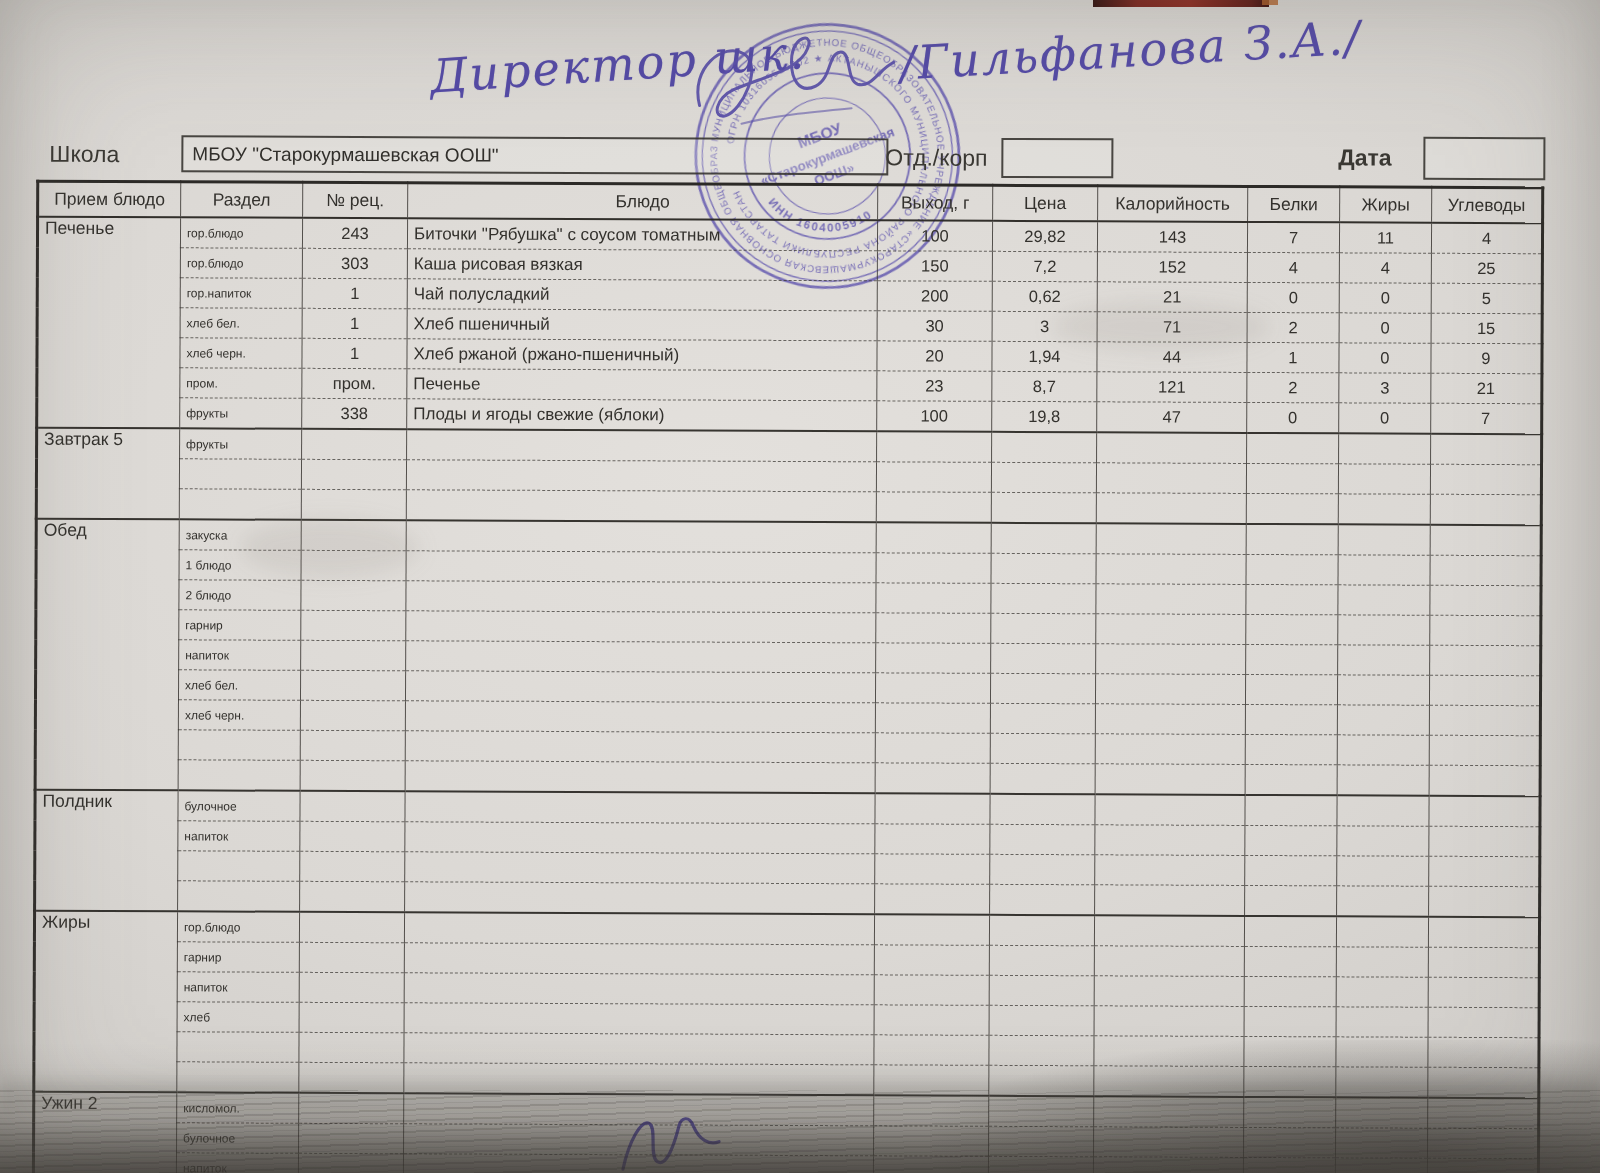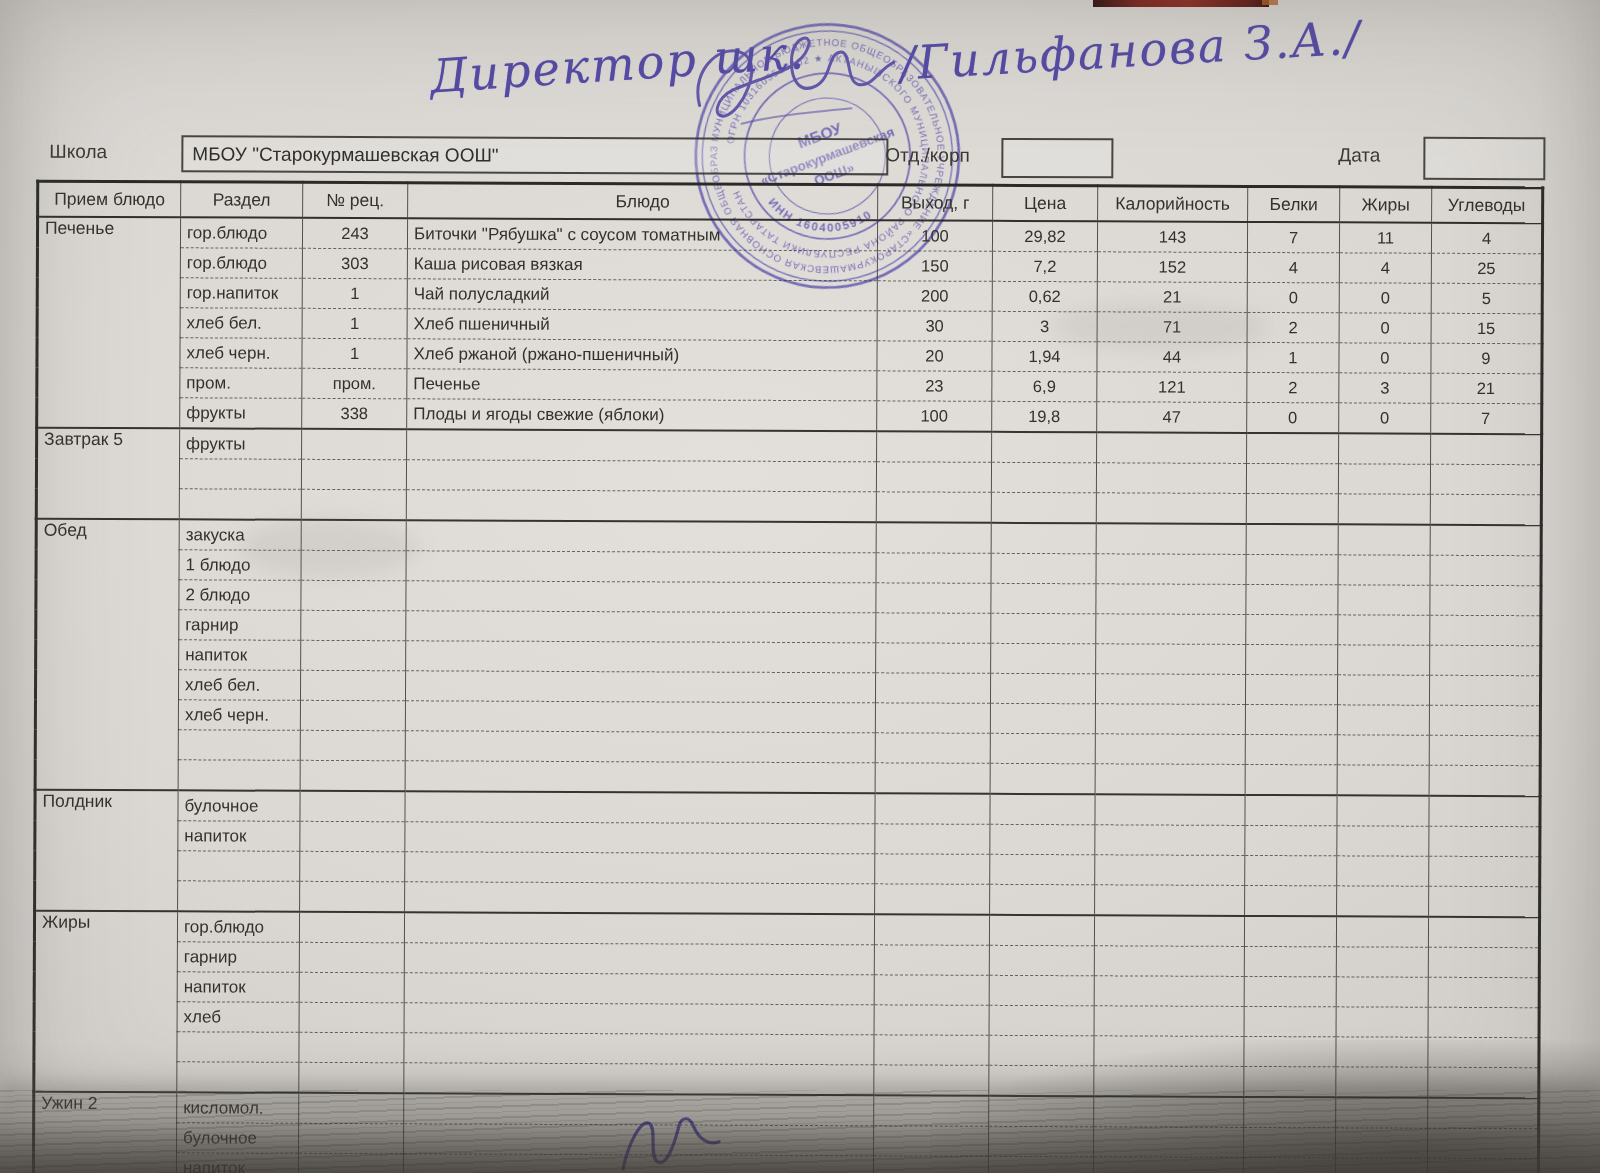--- a/index.html
+++ b/index.html
@@ -29,45 +29,45 @@
   .sig-svg{position:absolute;left:680px;top:28px;}
   .bottom-squiggle{position:absolute;left:618px;top:1112px;}
 
   
   .stamp{position:absolute;left:688px;top:18px;width:276px;height:276px;opacity:.78;
     transform:rotate(7deg);filter:blur(.2px);}
   .stamp text{fill:#5b50ad;font-family:"Liberation Sans", sans-serif;}
   .stamp .ring{stroke:#5b50ad;fill:none;}
 
   
-  .label{position:absolute;font-size:19px;color:#3a3833;}
+  .label{position:absolute;font-size:23px;color:#3a3833;}
   .lab-school{left:48px;top:144px;}
   .lab-otd{left:884px;top:144px;text-align:right;}
-  .lab-date{left:1337px;top:142px;}
+  .lab-date{left:1337px;top:142px;font-weight:bold;}
   .fbox{position:absolute;border:2px solid rgba(46,43,39,.85);background:rgba(236,234,230,.25);}
   .box-school{left:180px;top:138px;width:694px;height:33px;font-size:19px;line-height:33px;padding-left:9px;color:#312f2b;}
   .box-otd{left:1000px;top:137px;width:108px;height:36px;}
   .box-date{left:1422px;top:134px;width:118px;height:39px;}
 
   
   table.menu{position:absolute;left:35px;top:183px;width:1505px;border-collapse:collapse;table-layout:fixed;
     font-size:16.5px;color:#33312d;}
   table.menu th, table.menu td{
     border-left:1.6px solid rgba(52,49,45,.82);
     border-right:1.6px solid rgba(52,49,45,.82);
     padding:0 6px;overflow:hidden;white-space:nowrap;
   }
   table.menu{border:3px solid #2c2a27;}
   table.menu th{height:33px;font-weight:normal;font-size:17.5px;text-align:center;
     border-bottom:2.6px solid rgba(40,38,34,.95);border-top:2.6px solid rgba(40,38,34,.95);}
   table.menu td{height:29px;}
   tr.r td{border-top:1.6px dashed rgba(56,53,48,.72);}
   tr.sec td{border-top:2.4px solid rgba(40,38,34,.92);}
   td.meal{vertical-align:top;font-size:17.5px;padding-top:3px;}
-  td.razdel{font-size:17px;margin-top:40px;}
+  td.razdel{font-size:12px;margin-top:40px;}
   td.c{text-align:center;}
   td.dish{font-size:17px;}
 
   
   .smudge-soft{position:absolute;left:0;top:1078px;width:1600px;height:34px;background:rgba(96,91,84,.16);filter:blur(7px);}
   .smudge-main{position:absolute;left:0;top:1042px;width:1600px;height:131px;pointer-events:none;
     background:linear-gradient(to bottom,rgba(74,70,64,0) 0%,rgba(74,70,64,.06) 30%,rgba(68,64,58,.28) 55%,rgba(56,53,48,.58) 78%,rgba(45,42,38,.82) 100%);}
   .smudge-streaks{position:absolute;left:0;top:1090px;width:1600px;height:83px;pointer-events:none;opacity:.55;
     background:repeating-linear-gradient(178deg,rgba(40,38,34,.28) 0 2px,rgba(40,38,34,0) 2px 6px,rgba(40,38,34,.16) 6px 7px,rgba(40,38,34,0) 7px 11px);
     mix-blend-mode:multiply;}
@@ -208,21 +208,21 @@
             <td class="c">44</td>
             <td class="c">1</td>
             <td class="c">0</td>
             <td class="c">9</td>
           </tr>
           <tr class="r">
             <td class="razdel">пром.</td>
             <td class="c">пром.</td>
             <td class="dish">Печенье</td>
             <td class="c">23</td>
-            <td class="c">6,9</td>
+            <td class="c">8,7</td>
             <td class="c">121</td>
             <td class="c">2</td>
             <td class="c">3</td>
             <td class="c">21</td>
           </tr>
           <tr class="r">
             <td class="razdel">фрукты</td>
             <td class="c">338</td>
             <td class="dish">Плоды и ягоды свежие (яблоки)</td>
             <td class="c">100</td>

